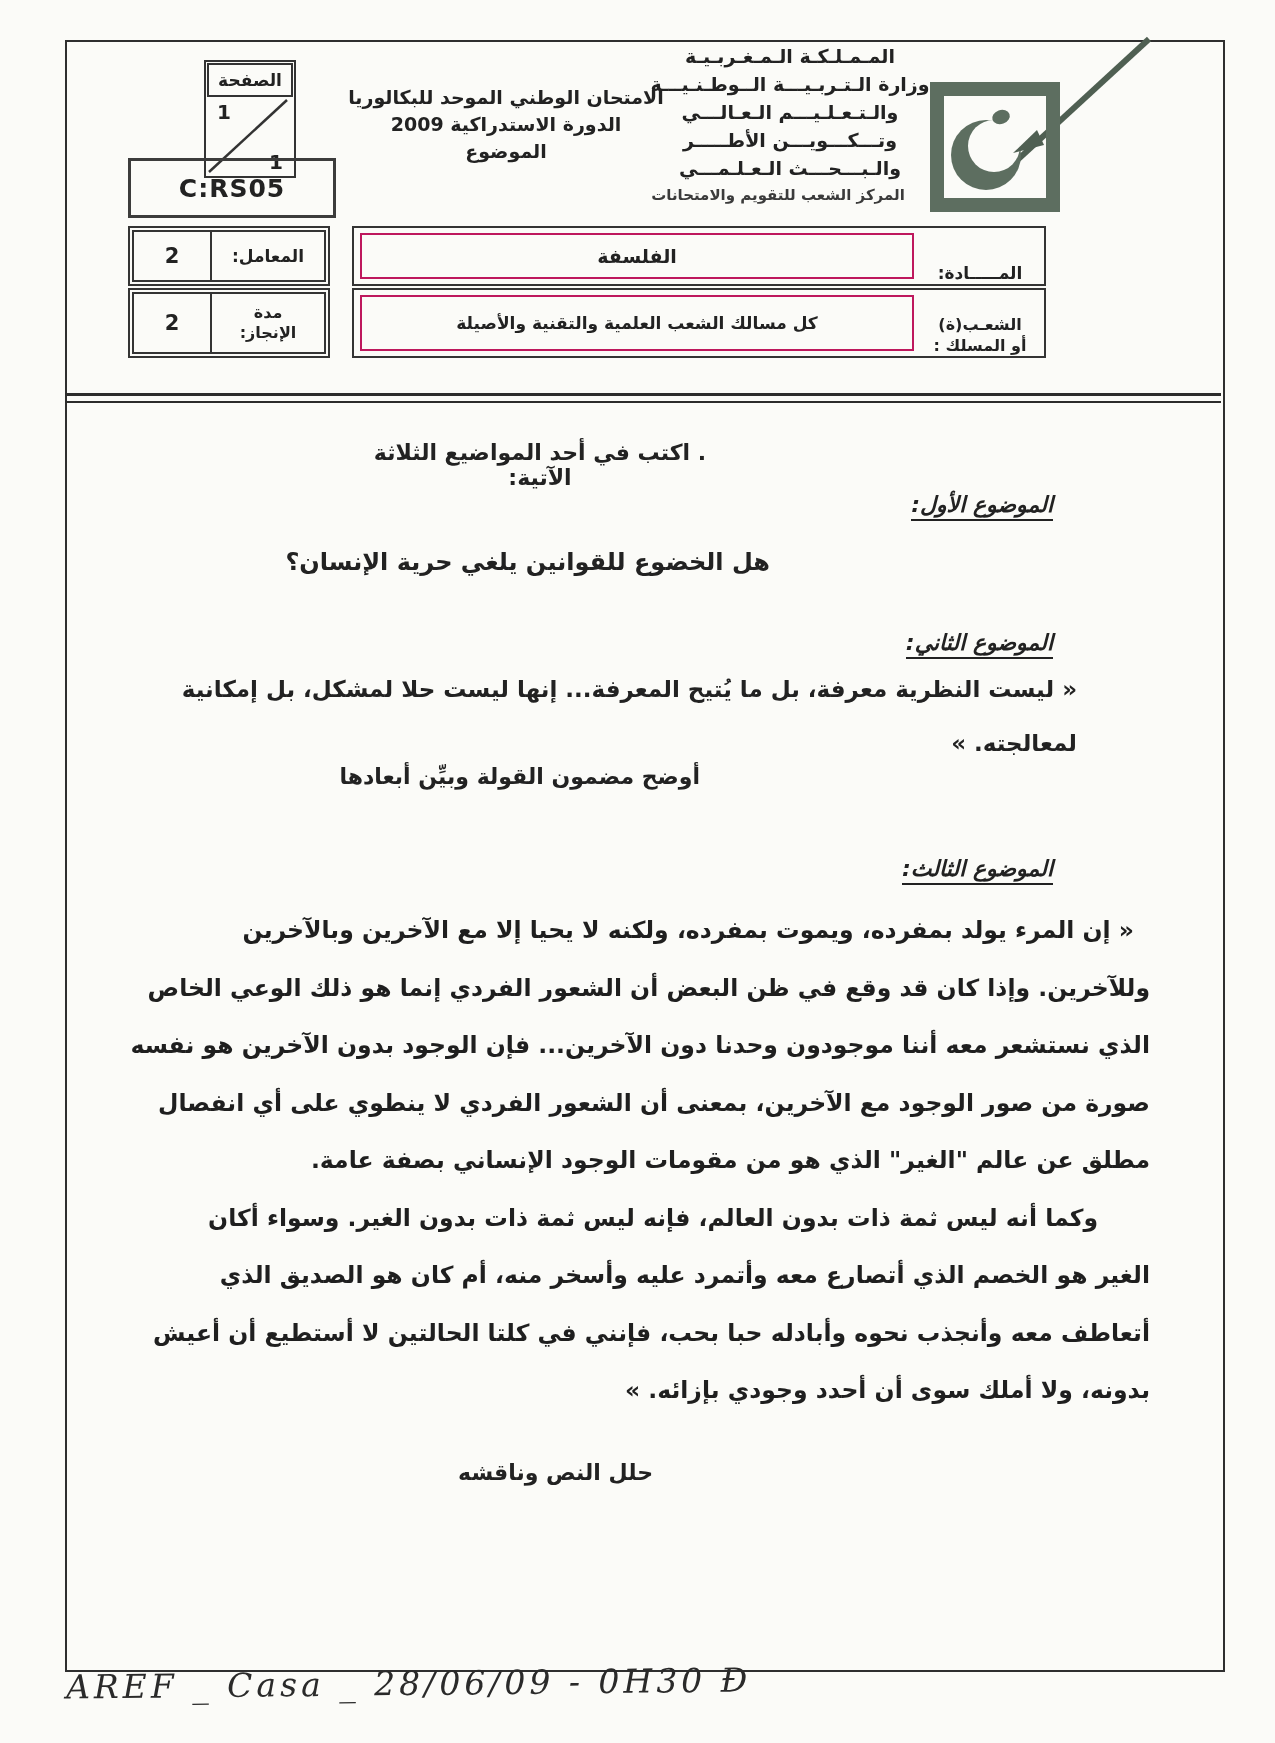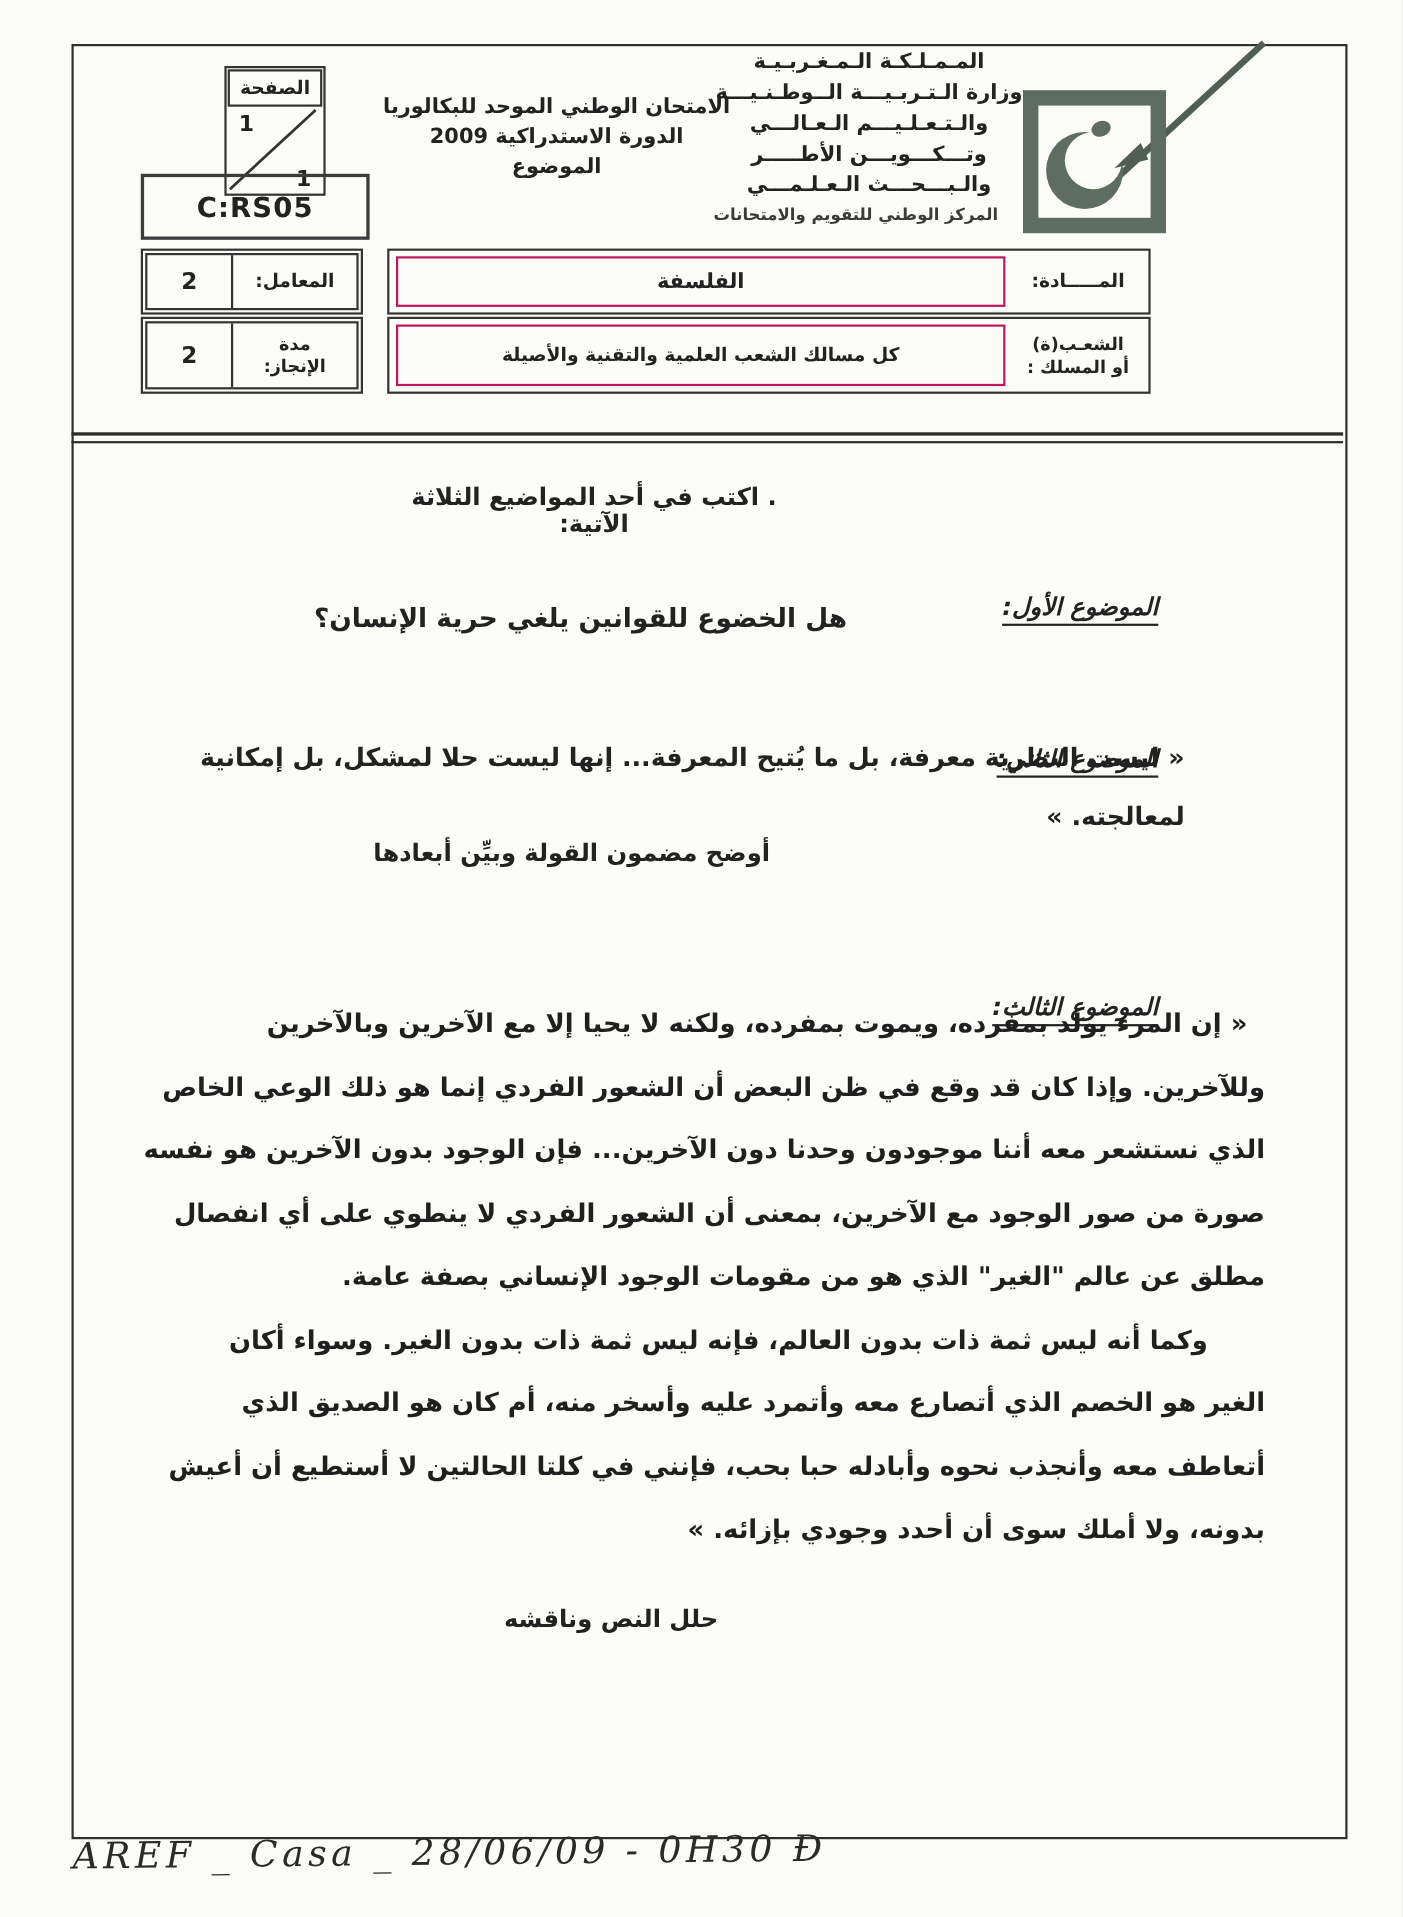--- a/index.html
+++ b/index.html
@@ -28,28 +28,28 @@
   .ministry-center{position:absolute;left:628px;top:186px;width:300px;text-align:center;direction:rtl;font-weight:600;font-size:15px;color:#3b3b3b;}
 
   .codebox{position:absolute;left:128px;top:158px;width:202px;height:54px;border:3px solid #3c3c3c;display:flex;align-items:center;justify-content:center;font-size:25px;font-weight:700;letter-spacing:1px;}
 
   
   .ibox{position:absolute;border:2px solid #343434;background:#fbfbf8;}
   .ibox-inwrap{position:absolute;inset:2px;border:2px solid #343434;display:flex;direction:rtl;}
   .cell-label{display:flex;flex-direction:column;align-items:center;justify-content:center;font-weight:700;font-size:17px;direction:rtl;border-left:2px solid #343434;}
   .cell-value{flex:1;display:flex;align-items:center;justify-content:center;font-weight:700;font-size:21px;}
   .rbox{position:absolute;border:2px solid #343434;display:flex;direction:rtl;background:#fbfbf8;}
-  .rbox .side-label{width:128px;display:flex;flex-direction:column;align-items:center;justify-content:center;font-weight:700;font-size:17px;direction:rtl;line-height:21px;}
+  .rbox .side-label{width:128px;display:flex;flex-direction:column;align-items:center;justify-content:flex-end;font-weight:700;font-size:17px;direction:rtl;line-height:21px;}
   .rbox .inner{flex:1;margin:5px 2px 5px 6px;border:2px solid #be185d;display:flex;align-items:center;justify-content:center;font-weight:700;font-size:18px;direction:rtl;}
 
   .hrule{position:absolute;left:65px;top:393px;width:1156px;height:5px;border-top:3px solid #2c2c2c;border-bottom:2px solid #2c2c2c;}
 
   .ar{direction:rtl;font-weight:700;white-space:nowrap;}
   .instruction{position:absolute;left:360px;top:424px;width:360px;text-align:center;font-size:22px;}
-  .topic-h{position:absolute;font-size:22px;font-style:italic;border-bottom:2.5px solid #222;padding-bottom:2px;margin-top:48px;}
+  .topic-h{position:absolute;font-size:22px;font-style:italic;border-bottom:2.5px solid #222;padding-bottom:2px;}
   .t1h{right:222px;top:492px;}
   .t1q{position:absolute;right:505px;top:548px;font-size:24px;}
   .t2h{right:222px;top:630px;}
   .t2q1{position:absolute;right:198px;top:676px;font-size:23px;}
   .t2q2{position:absolute;right:198px;top:730px;font-size:23px;}
   .t2task{position:absolute;right:575px;top:764px;font-size:22px;}
   .t3h{right:222px;top:856px;}
   .t3text{position:absolute;right:125px;top:902px;width:1060px;direction:rtl;font-weight:700;font-size:23.5px;line-height:57.5px;color:#1f1f1f;text-align:right;}
   .t3text .ln{white-space:nowrap;}
   .t3text .ind1{padding-right:16px;}
@@ -87,21 +87,21 @@
     <div>الموضوع</div>
   </div>
 
   <div class="ministry">
     <div>المـمـلـكـة الـمـغـربـيـة</div>
     <div>وزارة الـتـربـيـــة الــوطـنـيـــة</div>
     <div>والـتـعـلـيـــم الـعـالـــي</div>
     <div>وتـــكـــويـــن الأطـــــر</div>
     <div>والـبـــحـــث الـعـلـمـــي</div>
   </div>
-  <div class="ministry-center">المركز الوطني للتقويم والامتحانات</div>
+  <div class="ministry-center">المركز الشعب للتقويم والامتحانات</div>
 
   <svg style="position:absolute;left:923px;top:33px;" width="232" height="185" viewBox="0 0 232 185">
     <line x1="78" y1="142" x2="226" y2="6" stroke="#4f5f52" stroke-width="6"></line>
     <rect x="14" y="56" width="116" height="116" fill="none" stroke="#5d6e60" stroke-width="14"></rect>
     <circle cx="63" cy="122" r="35" fill="#5d6e60"></circle>
     <circle cx="71" cy="113" r="26" fill="#fbfbf8"></circle>
     <ellipse cx="78" cy="84" rx="9" ry="7" fill="#5d6e60" transform="rotate(-20 78 84)"></ellipse>
     <path d="M90 120 L114 97 L121 112 Z" fill="#4f5f52"></path>
   </svg>
 

